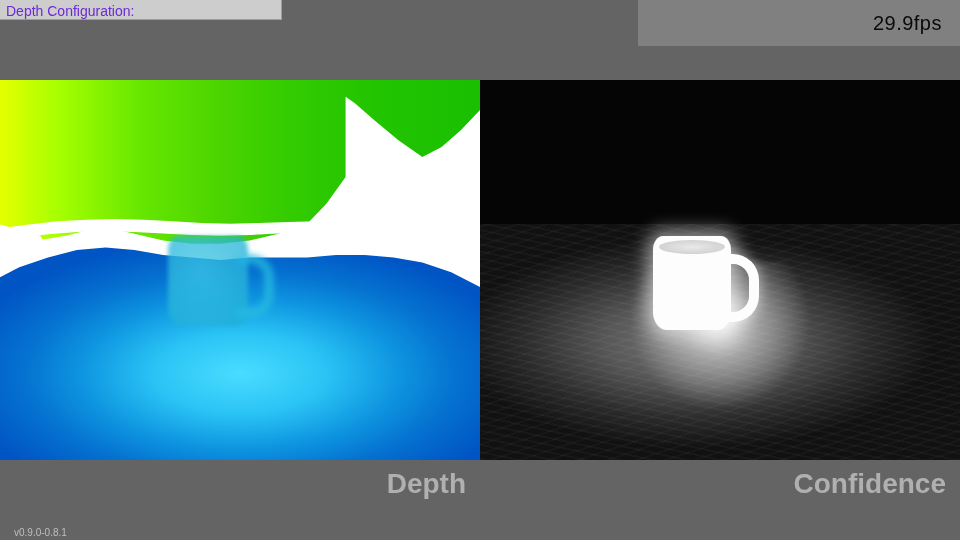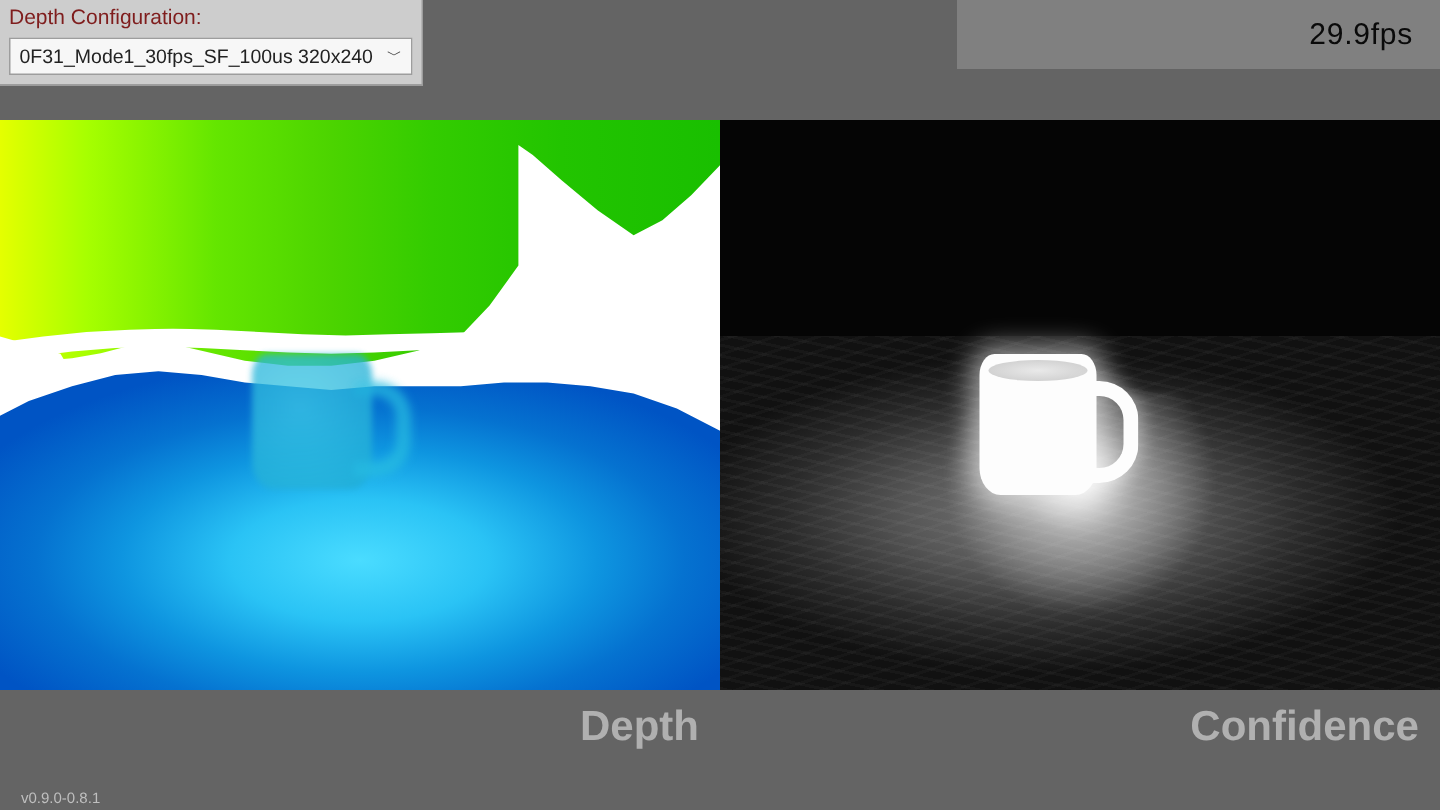--- a/index.html
+++ b/index.html
@@ -20,21 +20,21 @@
     top: 0;
     width: 282px;
     background: #cdcdcd;
     border: 1px solid #9d9d9d;
     border-top: none;
     border-left: none;
     box-sizing: border-box;
   }
   .config-title {
     font-size: 14px;
-    color: #7f1d1d;
+    color: #6d28d9;
     padding: 3px 6px 0 6px;
   }
   .config-select {
     display: flex;
     align-items: center;
     justify-content: space-between;
     background: #f7f7f7;
     border: 1px solid #9d9d9d;
     margin: 6px;
     padding: 4px 6px;
@@ -200,24 +200,20 @@
   .ver {
     position:absolute; left:14px; bottom:2px;
     font-size:10px; color:#bfbfbf;
   }
 </style>
 </head>
 <body>
 
 <div class="config-panel">
   <div class="config-title">Depth Configuration:</div>
-  <div class="config-select">
-    <span>0F31_Mode1_30fps_SF_100us 320x240</span>
-    <span class="chev">﹀</span>
-  </div>
 </div>
 
 <div class="fps-chip">
   <span class="fps-text">29.9fps</span>
 </div>
 
 <div class="views">
   <div class="view">
     <div class="depth-bg-white"></div>
     <div class="depth-far"></div>

